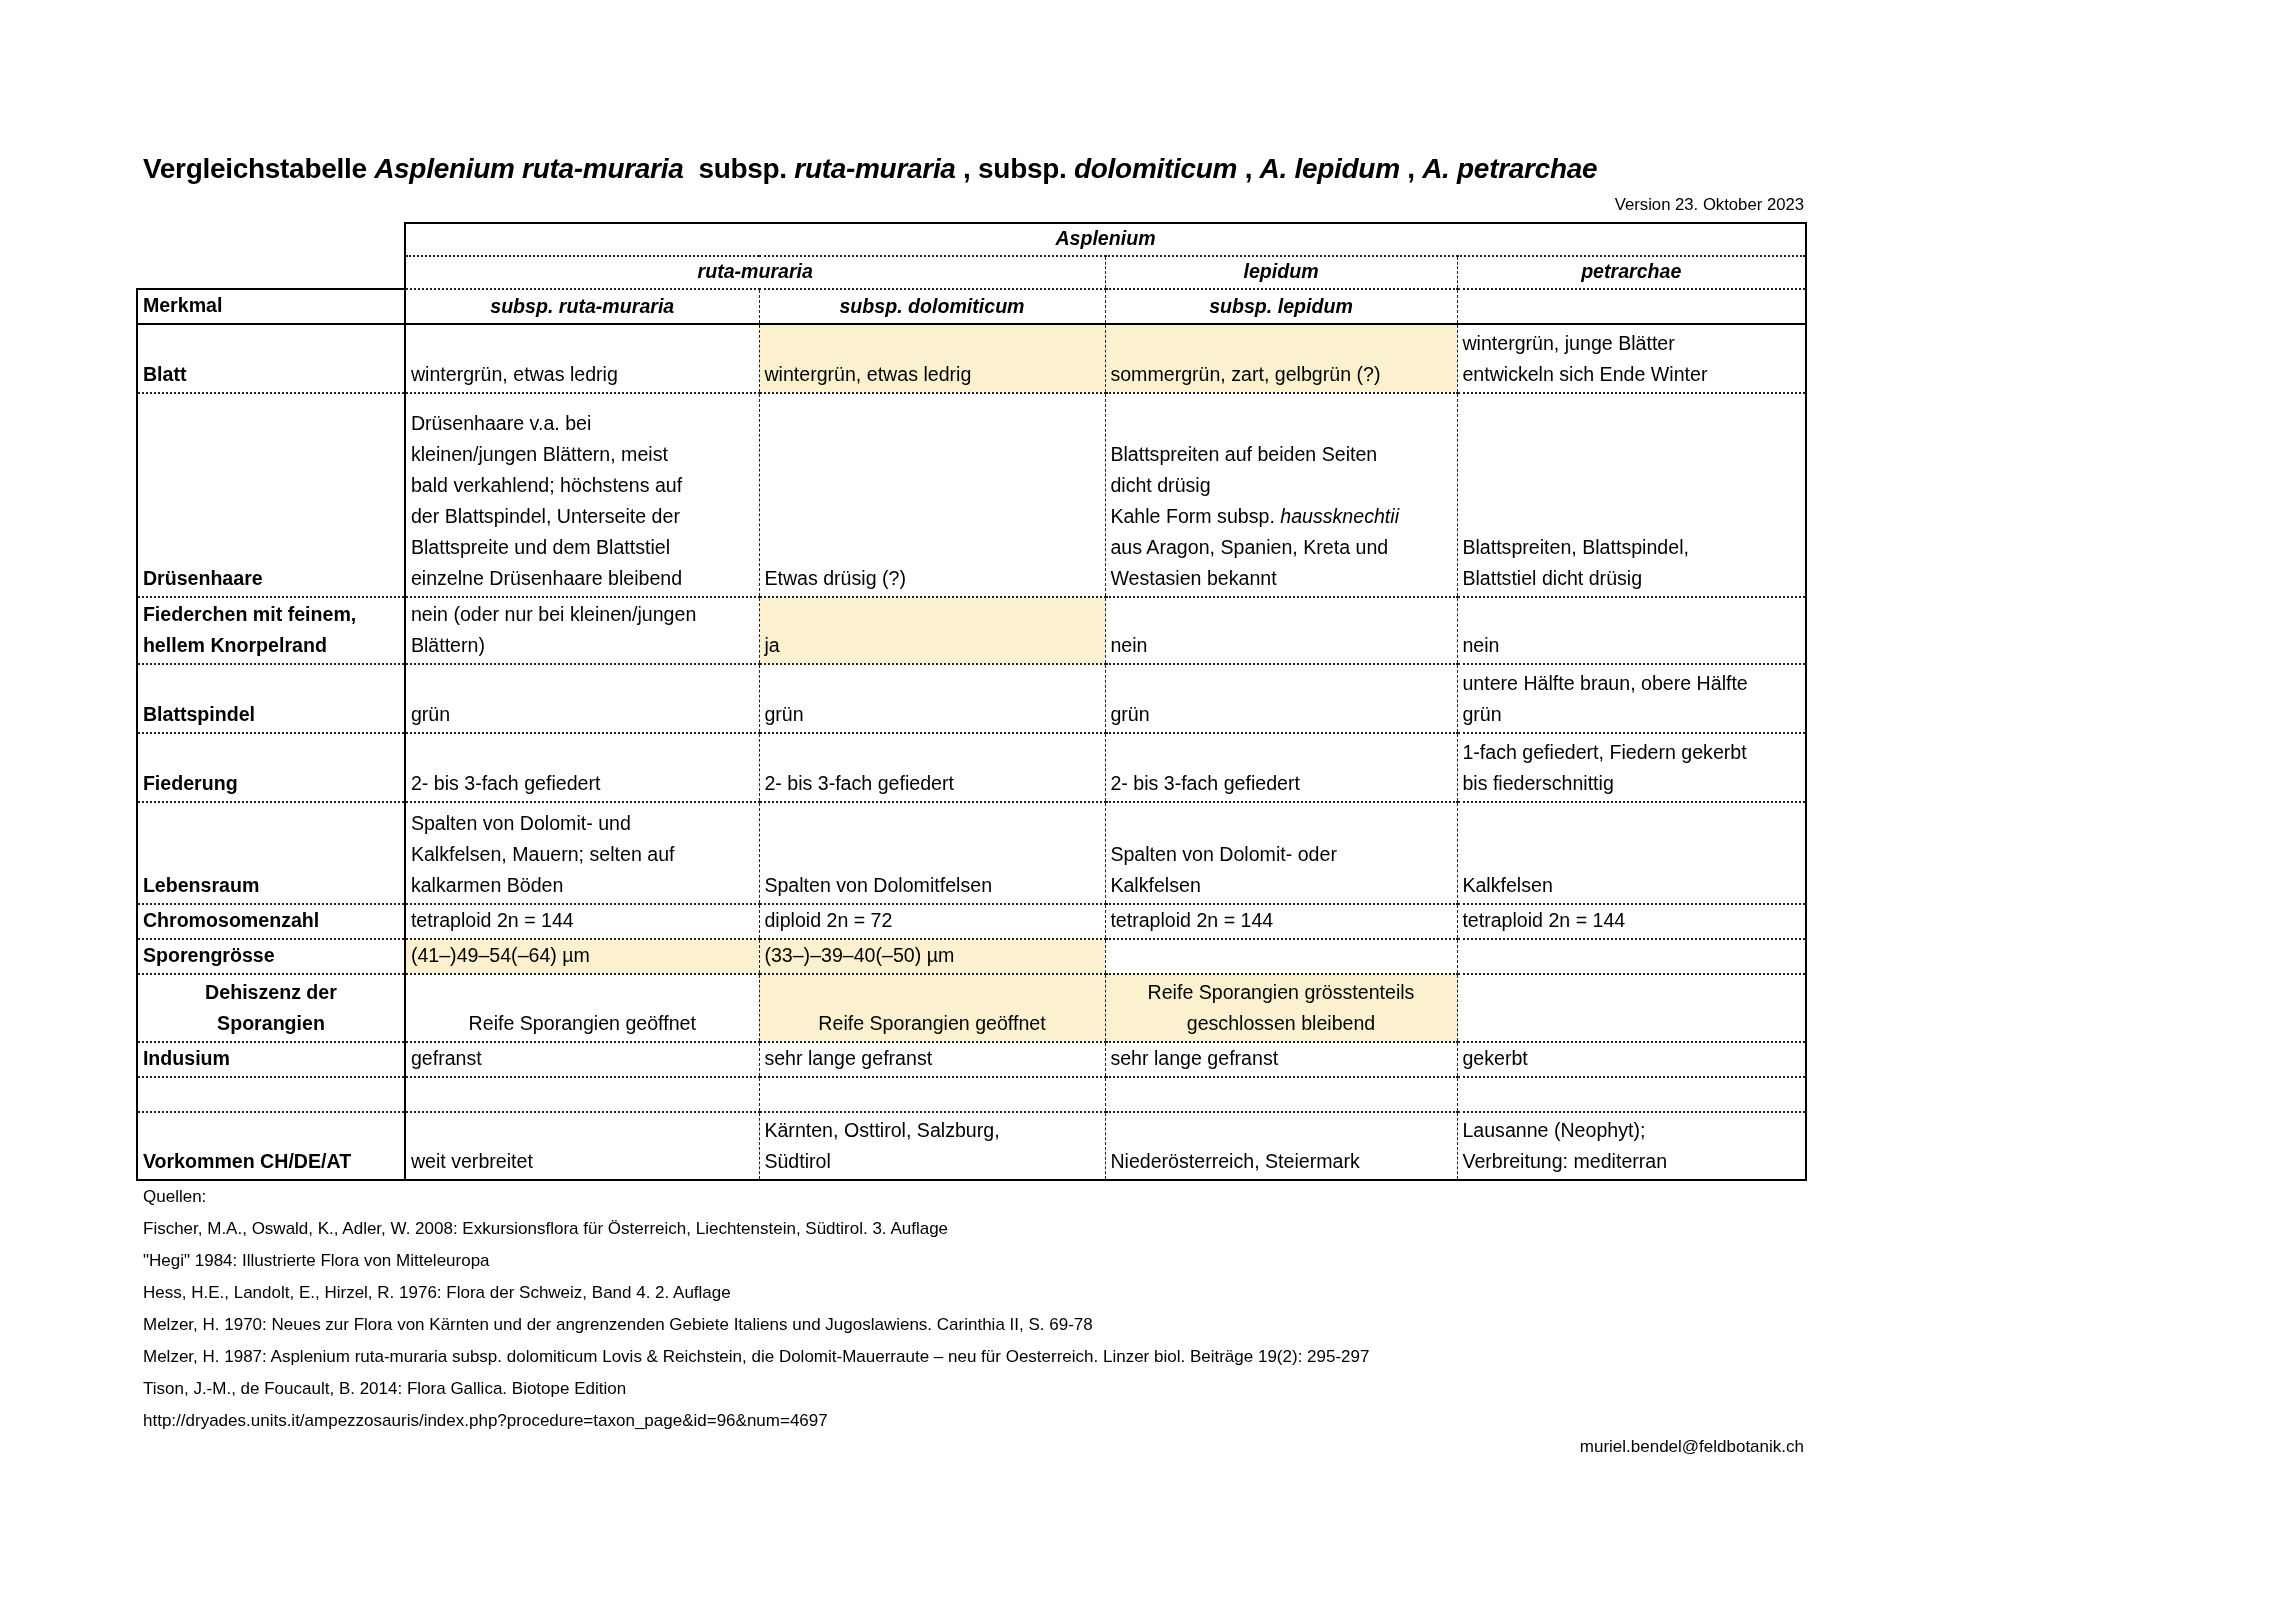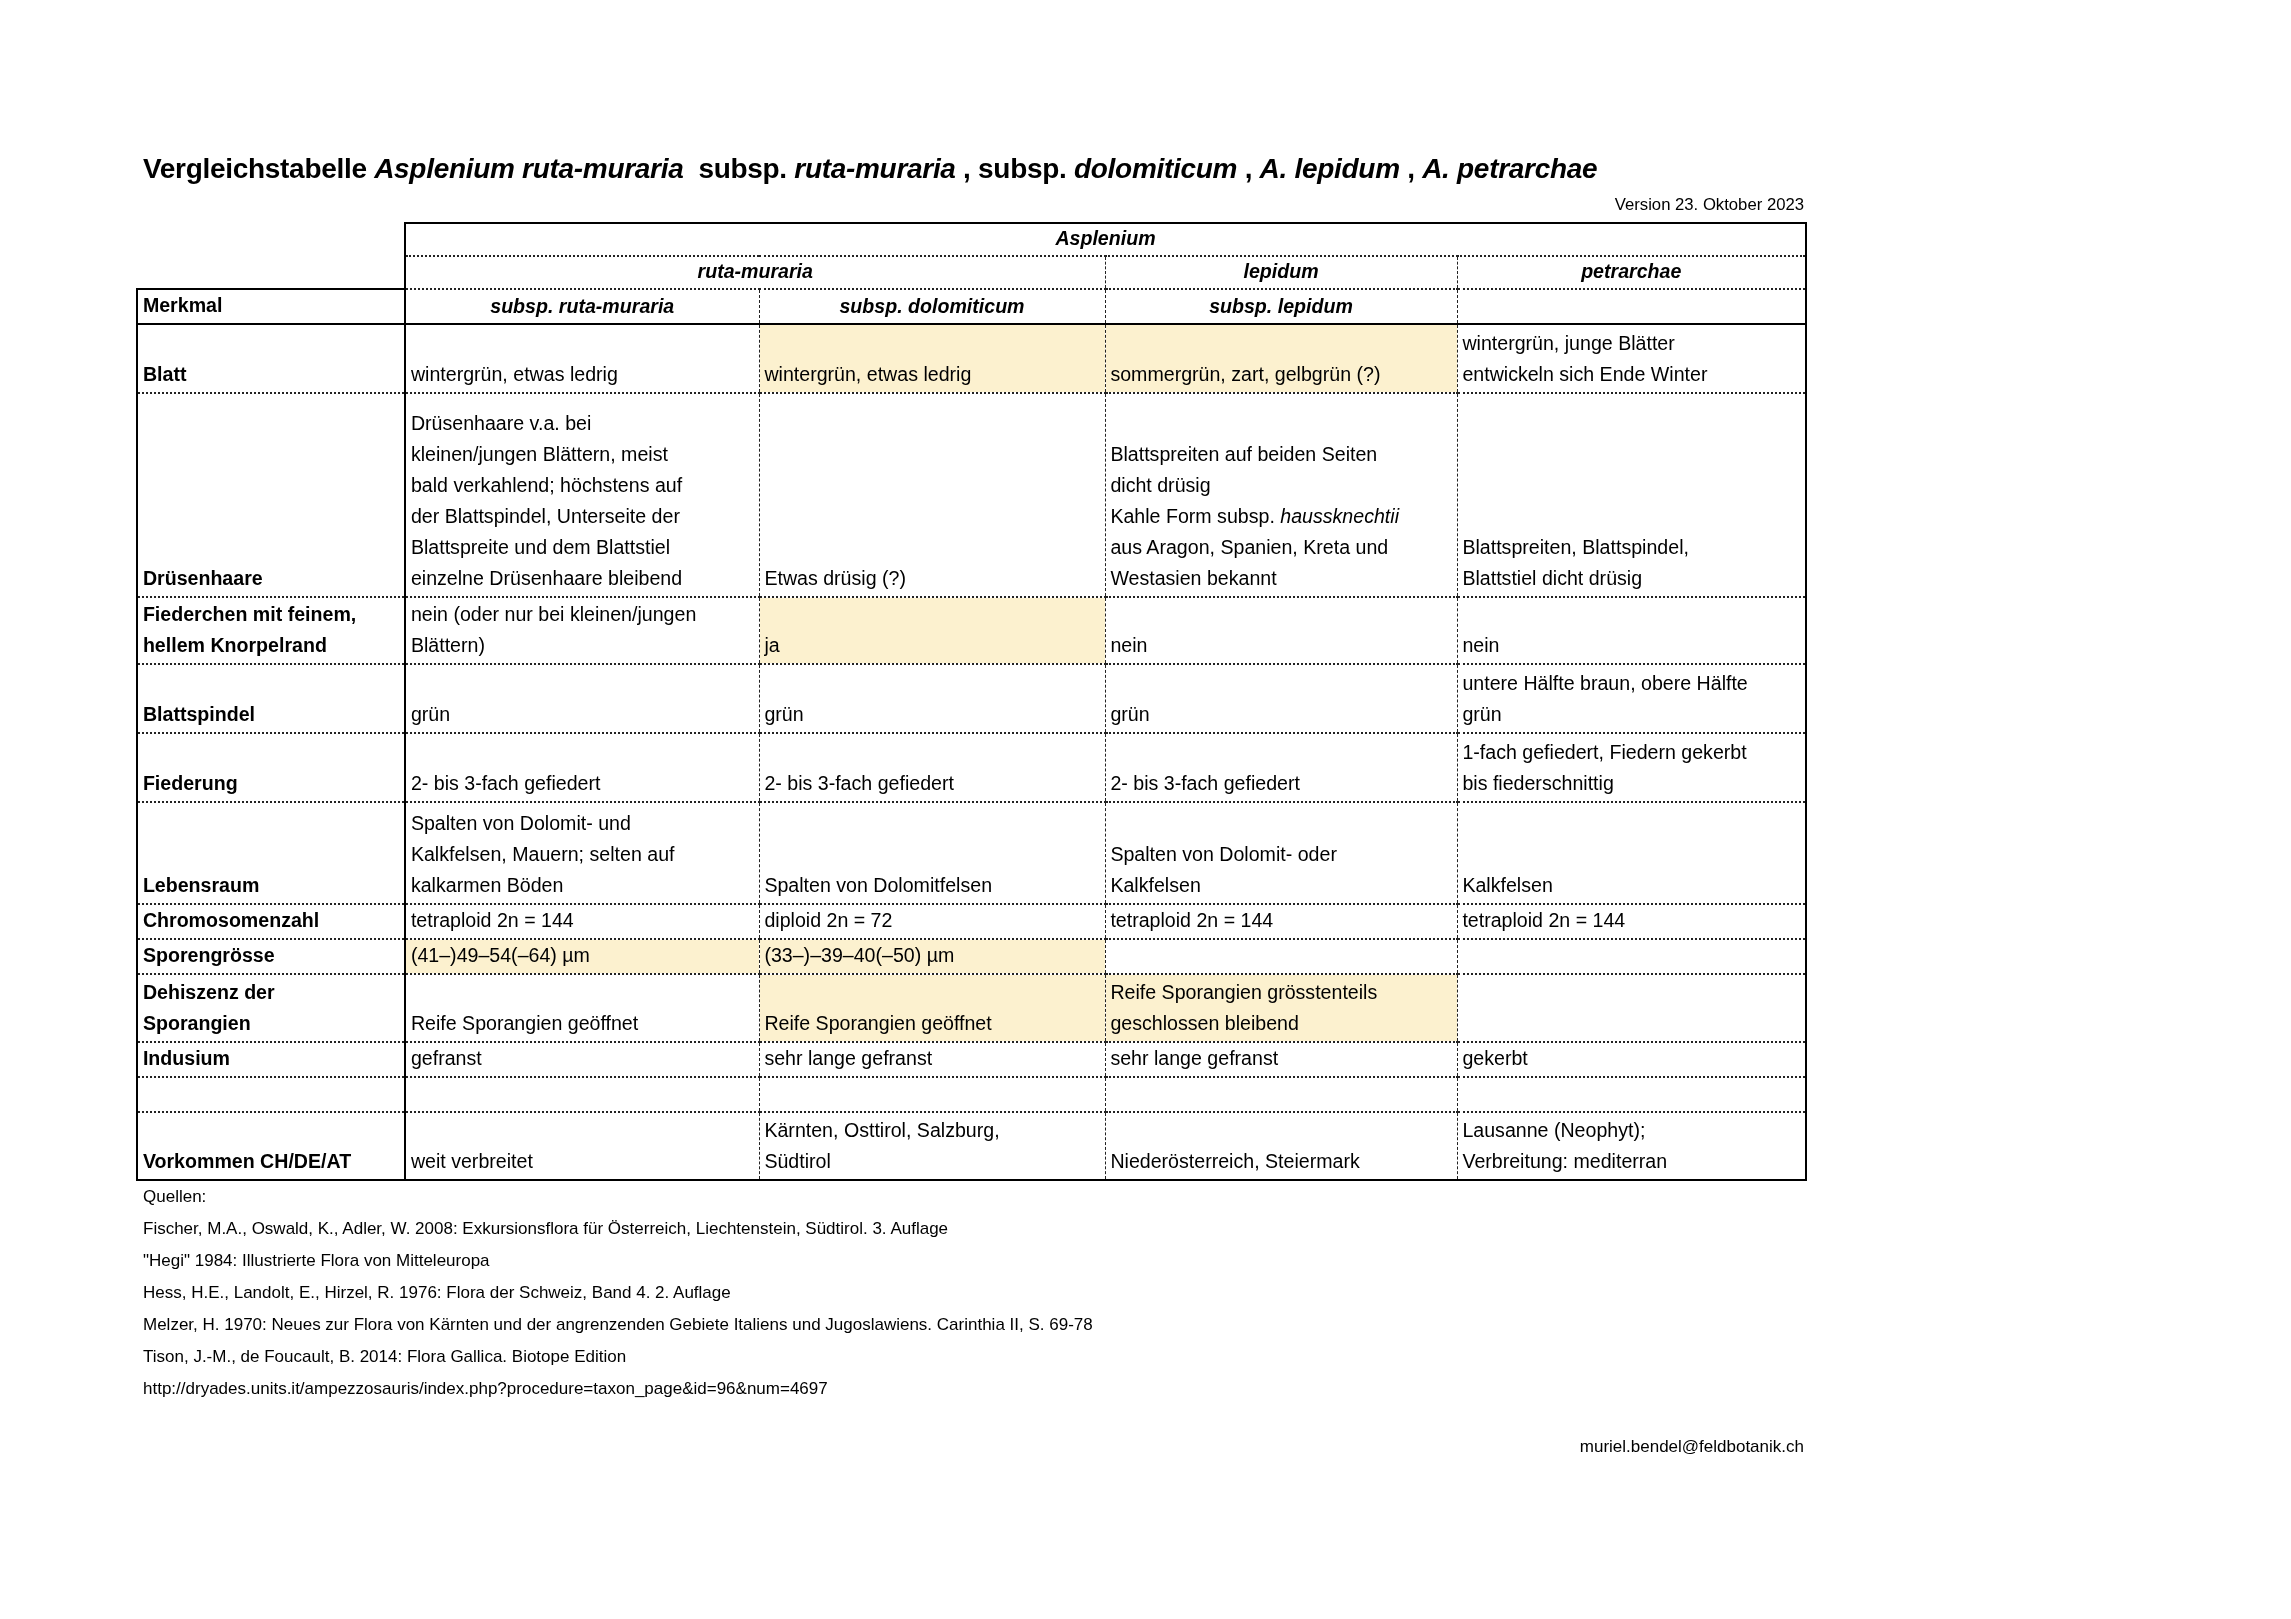--- a/index.html
+++ b/index.html
@@ -208,21 +208,21 @@
         <td class="hl">
           <span class="line">(33–)–39–40(–50) µm</span>
         </td>
         <td class="">
           <span class="line">&nbsp;</span>
         </td>
         <td class="last">
           <span class="line">&nbsp;</span>
         </td>
       </tr>
-      <tr style="height: 68px;">
+      <tr style="height: 68px; text-align: center;">
         <td class="merk">
           <span class="line">Dehiszenz der</span>
           <span class="line">Sporangien</span>
         </td>
         <td class="" style="border-left: 2px solid rgb(0, 0, 0);">
           <span class="line">Reife Sporangien geöffnet</span>
         </td>
         <td class="hl">
           <span class="line">Reife Sporangien geöffnet</span>
         </td>
@@ -289,17 +289,18 @@
       </tr>
     </tbody>
 </table>
 
 <div class="sources" id="sources">
   <div>Quellen:</div>
 <div>Fischer, M.A., Oswald, K., Adler, W. 2008: Exkursionsflora für Österreich, Liechtenstein, Südtirol. 3. Auflage</div>
     <div>"Hegi" 1984: Illustrierte Flora von Mitteleuropa</div>
     <div>Hess, H.E., Landolt, E., Hirzel, R. 1976: Flora der Schweiz, Band 4. 2. Auflage</div>
     <div>Melzer, H. 1970: Neues zur Flora von Kärnten und der angrenzenden Gebiete Italiens und Jugoslawiens. Carinthia II, S. 69-78</div>
+    <div>Melzer, H. 1987: Asplenium ruta-muraria subsp. dolomiticum Lovis &amp; Reichstein, die Dolomit-Mauerraute – neu für Oesterreich. Linzer biol. Beiträge 19(2): 295-297</div>
     <div>Tison, J.-M., de Foucault, B. 2014: Flora Gallica. Biotope Edition</div>
     <div>http://dryades.units.it/ampezzosauris/index.php?procedure=taxon_page&amp;id=96&amp;num=4697</div>
   </div>
 <div class="email">muriel.bendel@feldbotanik.ch</div>
 
 
 </body></html>

